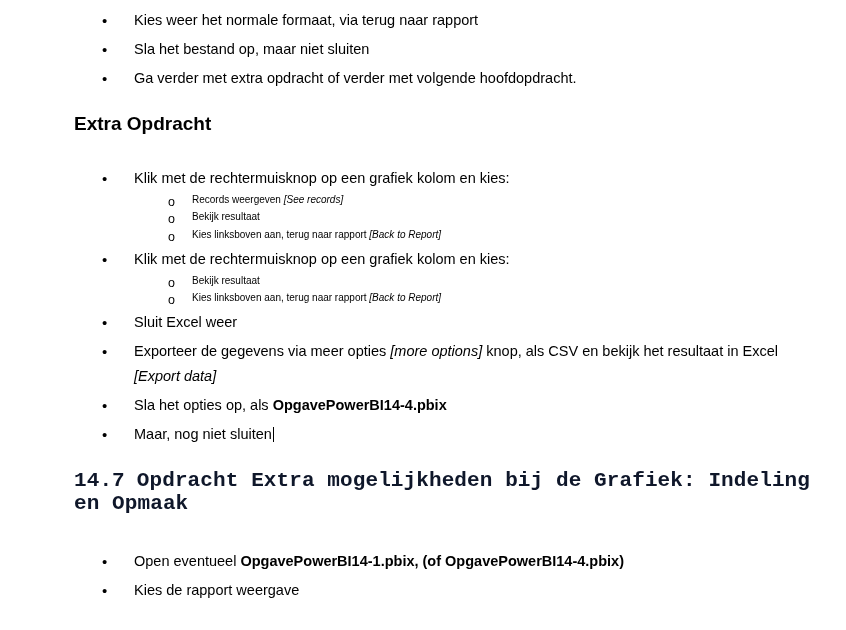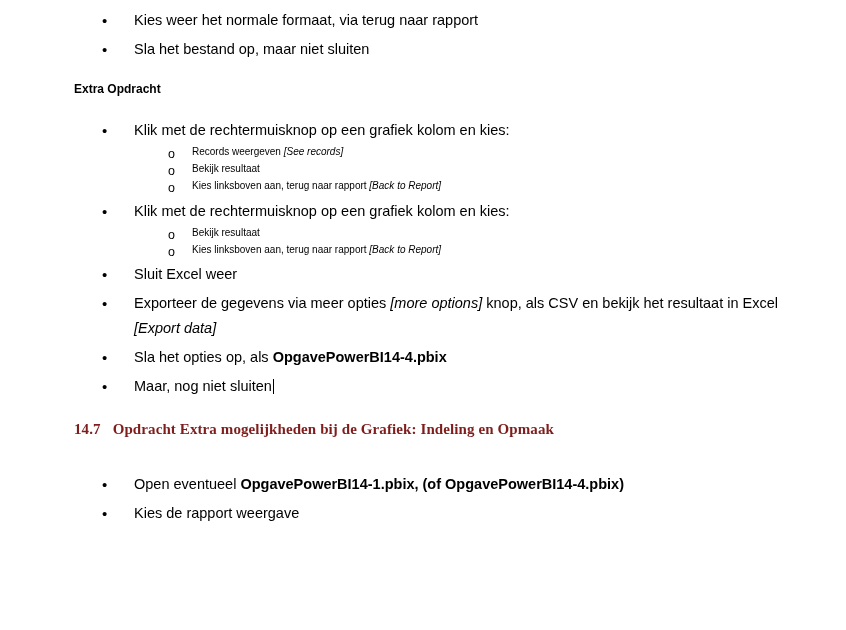--- a/index.html
+++ b/index.html
@@ -64,33 +64,33 @@
     content: "o";
     position: absolute;
     left: 34px;
     top: 0;
     font-size: 12.5px;
     line-height: 1.85;
   }
 
   .heading-bold {
     font-weight: bold;
-    font-size: 12px;
-    margin: 18px 0 19px 0;
+    font-size: 19px;
+    margin: 18px 0 27px 0;
     padding-left: 0;
     line-height: 1.6;
   }
 
   .italic { font-style: italic; }
   .bold { font-weight: bold; margin-top: 8px; }
 
   .section-heading {
-    color: #7f1d1d;
-    font-family: Liberation Serif, serif;
-    font-size: 15px;
+    color: #0f172a;
+    font-family: Liberation Mono, monospace;
+    font-size: 21px;
     font-weight: bold;
     margin: 22px 0 0 0;
     padding-left: 0;
     letter-spacing: 0.1px;
   }
   .section-heading .num {
     margin-right: 12px;
   }
 
   .gap-after-heading { height: 34px; }
@@ -106,20 +106,21 @@
 </style>
 </head>
 <body>
 
 <div class="page">
   <div class="content">
 
     <ul class="lvl1">
       <li><span>Kies weer het normale formaat, via terug naar rapport</span></li>
       <li><span>Sla het bestand op, maar niet sluiten</span></li>
+      <li><span>Ga verder met extra opdracht of verder met volgende hoofdopdracht.</span></li>
     </ul>
 
     <div class="heading-bold">Extra Opdracht</div>
 
     <ul class="lvl1">
       <li>
         <span>Klik met de rechtermuisknop op een grafiek kolom en kies:</span>
         <ul class="lvl2">
           <li><span>Records weergeven </span><span class="italic">[See records]</span></li>
           <li><span>Bekijk resultaat</span></li>

